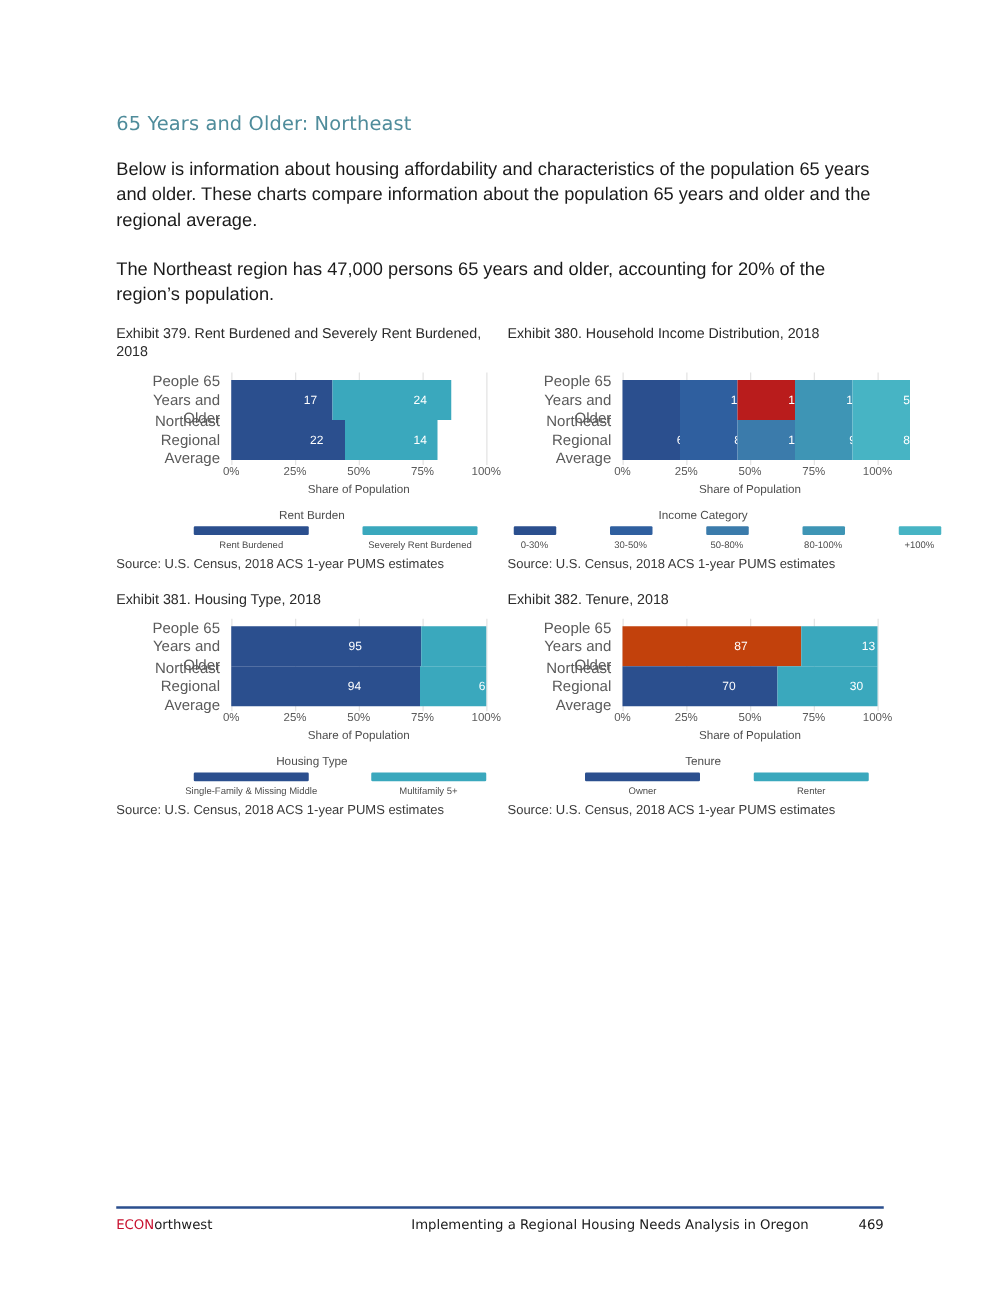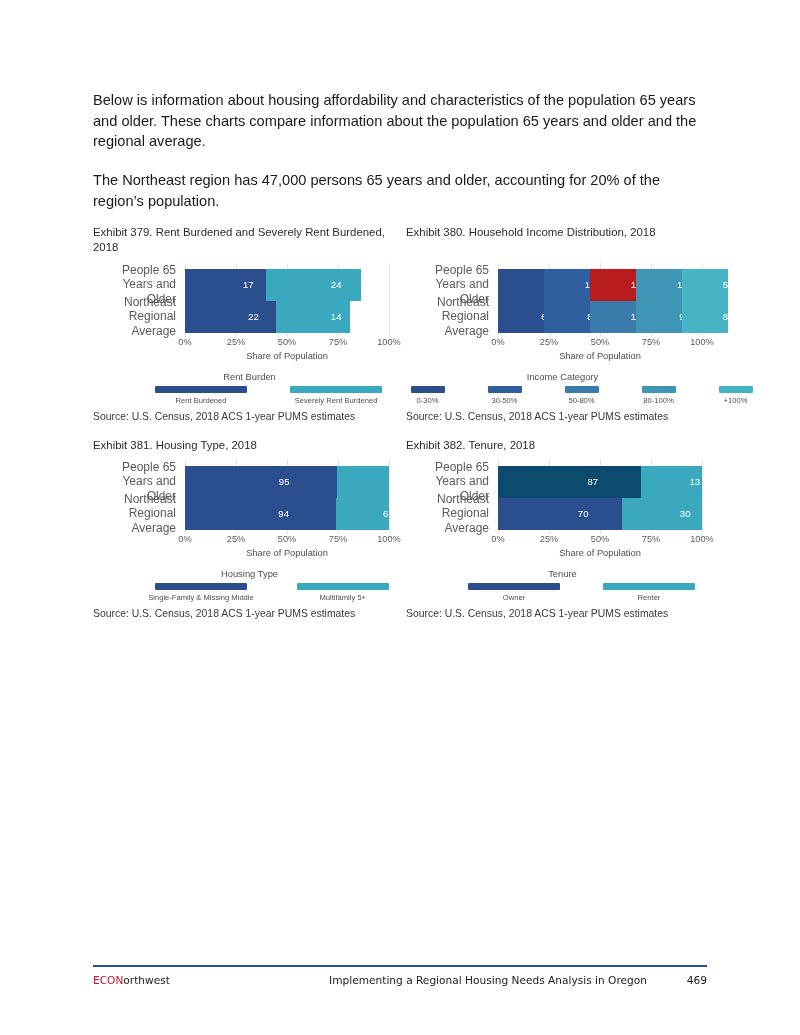--- a/index.html
+++ b/index.html
@@ -229,20 +229,21 @@
   .footer-center { flex: 1; text-align: right; }
   .footer-page { width: 60px; text-align: right; }
 </style>
 </head>
 <body>
 
 <div class="page">
 
   <div class="content">
 
+    <h1 class="section-title">65 Years and Older: Northeast</h1>
 
     <p class="prose">Below is information about housing affordability and characteristics of the population 65 years and older. These charts compare information about the population 65 years and older and the regional average.</p>
 
     <p class="prose second">The Northeast region has 47,000 persons 65 years and older, accounting for 20% of the region’s population.</p>
 
     <div class="charts" id="charts">
         <div class="chart-cell">
           <div class="exhibit-title two-line">Exhibit 379. Rent Burdened and Severely Rent Burdened, 2018</div>
           <div class="plot">
             <div class="plot-inner">
@@ -443,21 +444,21 @@
               <div class="gridlines">
                 <div class="gridline" style="left: 0%;"></div>
                 <div class="gridline" style="left: 25%;"></div>
                 <div class="gridline" style="left: 50%;"></div>
                 <div class="gridline" style="left: 75%;"></div>
                 <div class="gridline" style="left: 100%;"></div>
               </div>
               <div class="rows">
                 <div class="bar-row">
                   <div class="cat-label">People 65 Years and Older</div>
-                  <div class="seg" style="width: 87%; background: #0c4a6e;">
+                  <div class="seg" style="width: 87%; background: #c2410c;">
                     <span>87</span>
                   </div>
                   <div class="seg" style="width: 13%; background: rgb(58, 168, 189);">
                     <span>13</span>
                   </div>
                 </div>
                 <div class="bar-row">
                   <div class="cat-label">Northeast Regional Average</div>
                   <div class="seg" style="width: 70%; background: rgb(43, 79, 142);">
                     <span>70</span>

